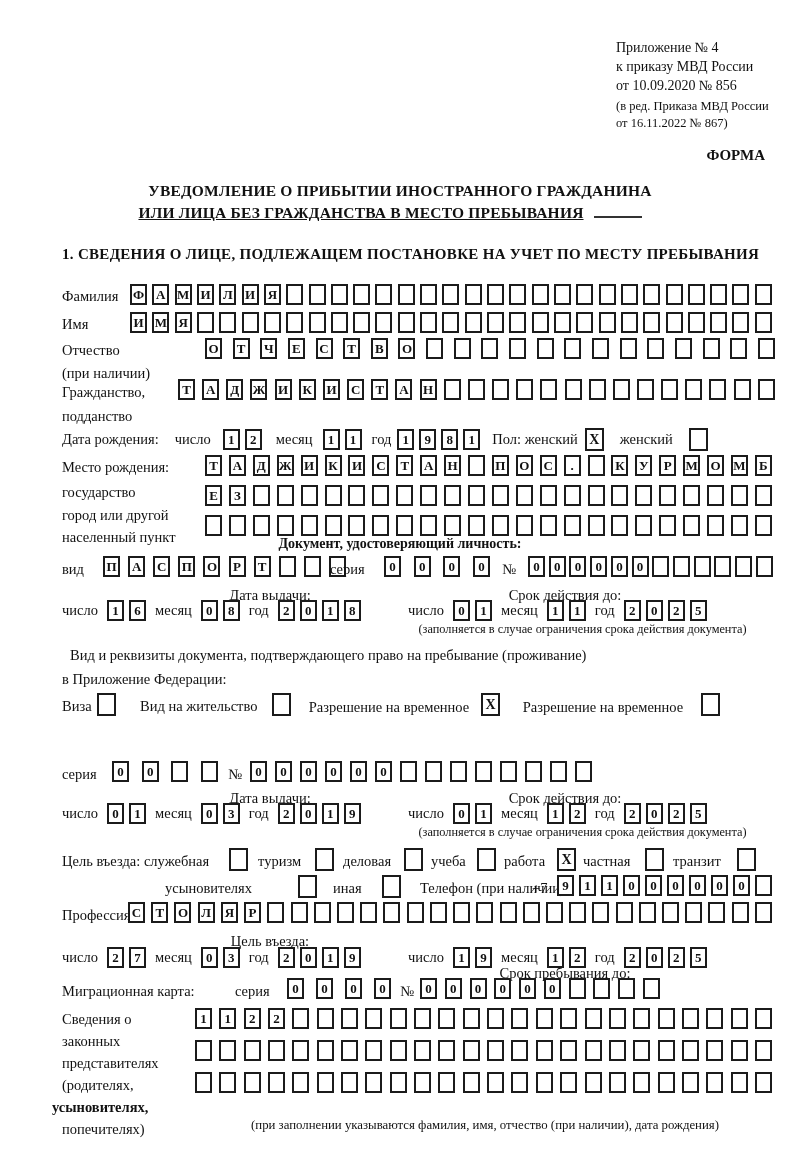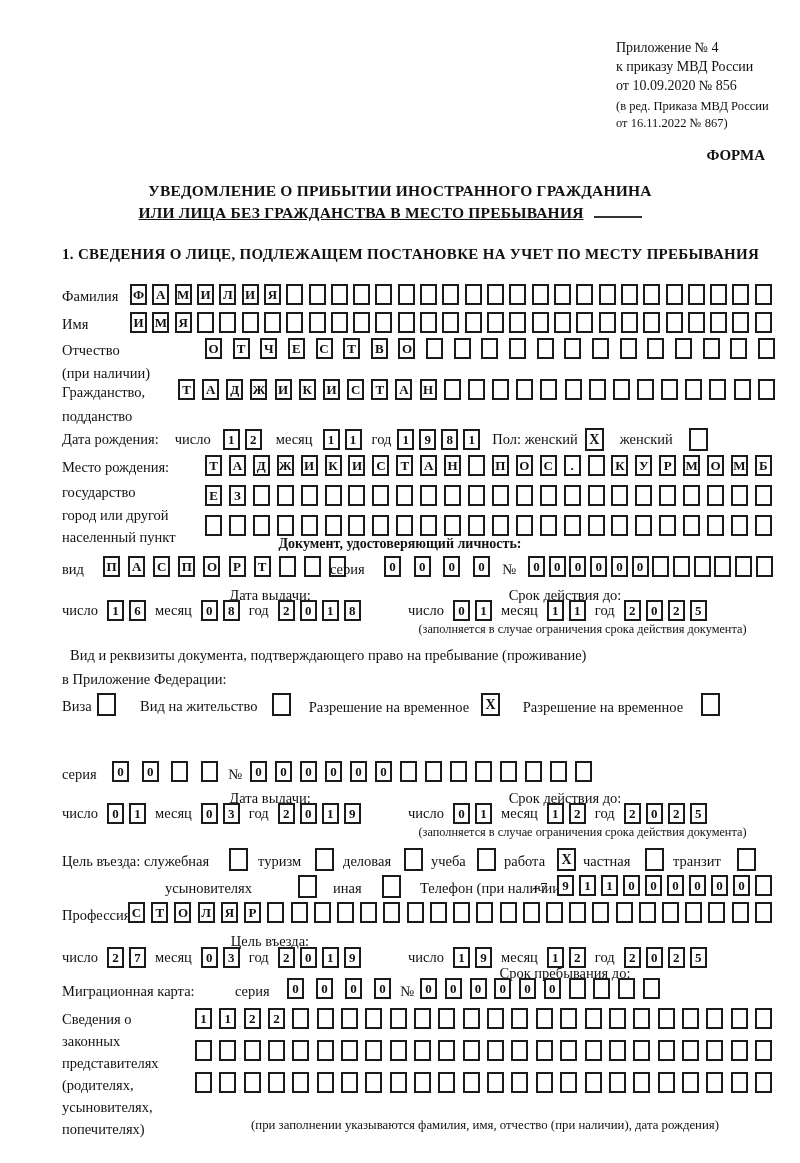--- a/index.html
+++ b/index.html
@@ -575,21 +575,21 @@
       <span class="cell"></span>
       <span class="cell"></span>
       <span class="cell"></span>
       <span class="cell"></span>
     </div>
 
   <div class="abs lbl" style="left:62px;top:1010px;">Сведения о</div>
   <div class="abs lbl" style="left:62px;top:1032px;">законных</div>
   <div class="abs lbl" style="left:62px;top:1054px;">представителях</div>
   <div class="abs lbl" style="left:62px;top:1076px;">(родителях,</div>
-  <div class="abs lbl" style="left:62px;top:1098px;">усыновителях,</div>
+  <div class="abs lbl" style="left:52px;top:1098px;font-weight:bold;">усыновителях,</div>
   <div class="abs lbl" style="left:62px;top:1120px;">попечителях)</div>
   <div class="cellrow" style="left:195px;top:1008px;width:577px;">
       <span class="cell">1</span>
       <span class="cell">1</span>
       <span class="cell">2</span>
       <span class="cell">2</span>
       <span class="cell"></span>
       <span class="cell"></span>
       <span class="cell"></span>
       <span class="cell"></span>

